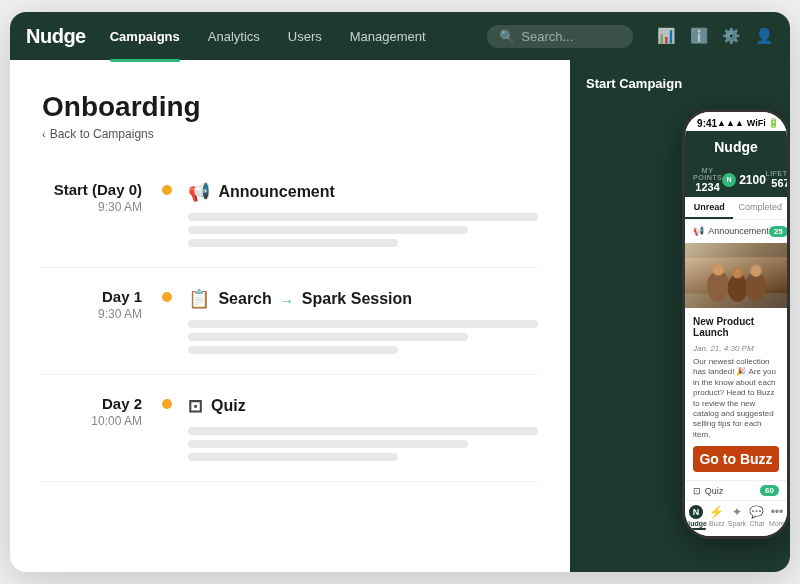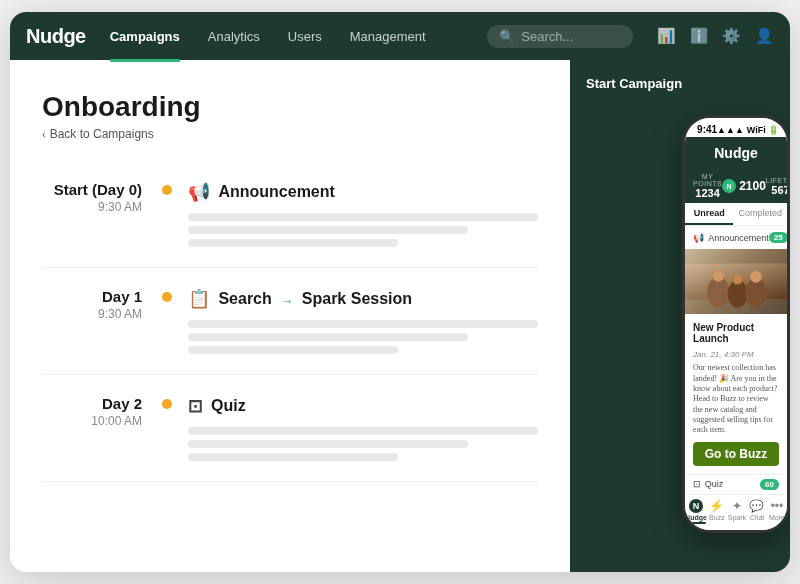--- a/index.html
+++ b/index.html
@@ -408,29 +408,28 @@
       font-size: 8px;
       color: #888;
       margin-bottom: 4px;
       font-style: italic;
     }
     .phone-card-text {
       font-size: 8px;
       color: #555;
       line-height: 1.3;
       margin-bottom: 6px;
-      font-family: Liberation Serif, serif;
     }
     .phone-cta-btn {
-      background: #4d7c0f;
+      background: #c2410c;
       color: white;
       border: none;
       border-radius: 4px;
       padding: 5px;
-      font-size: 12px;
+      font-size: 14px;
       font-weight: 600;
       width: 100%;
       cursor: pointer;
       text-align: center;
     }
 
     .phone-quiz-row {
       display: flex;
       align-items: center;
       justify-content: space-between;

